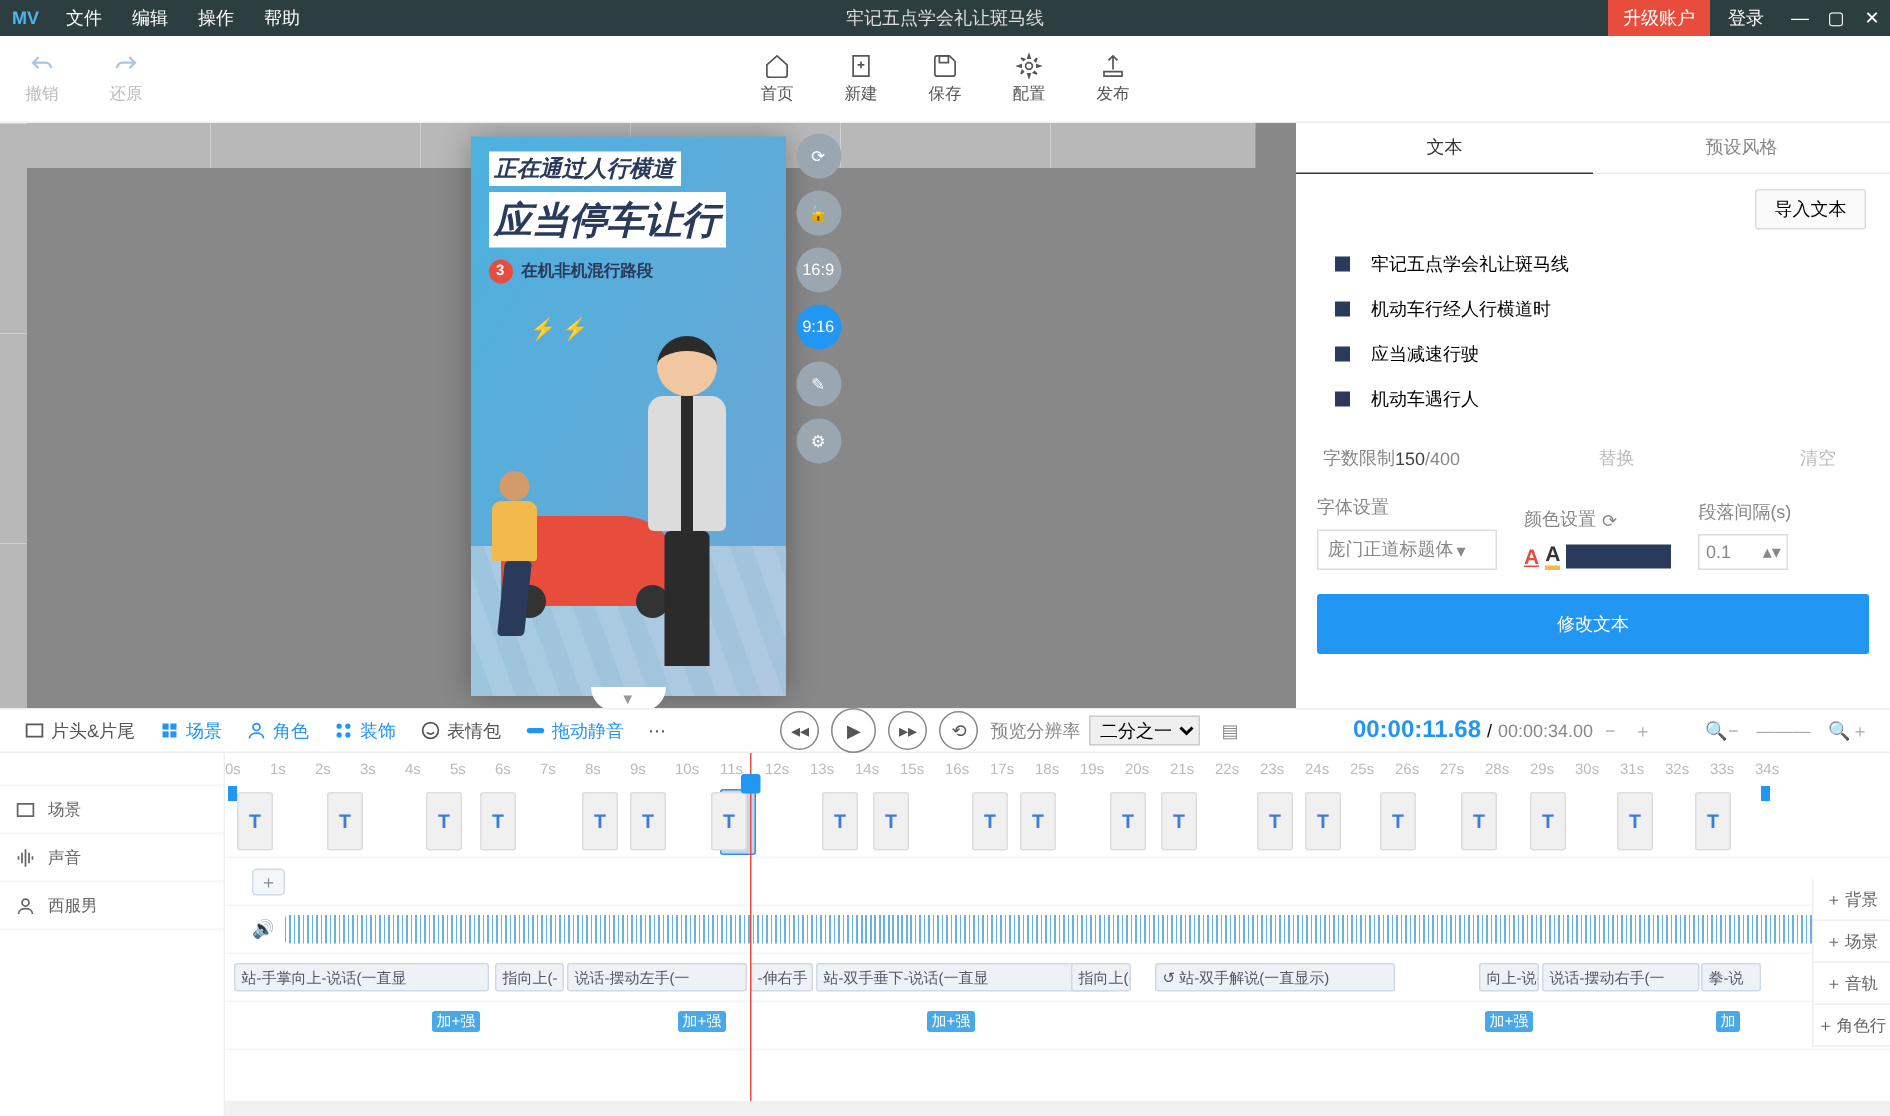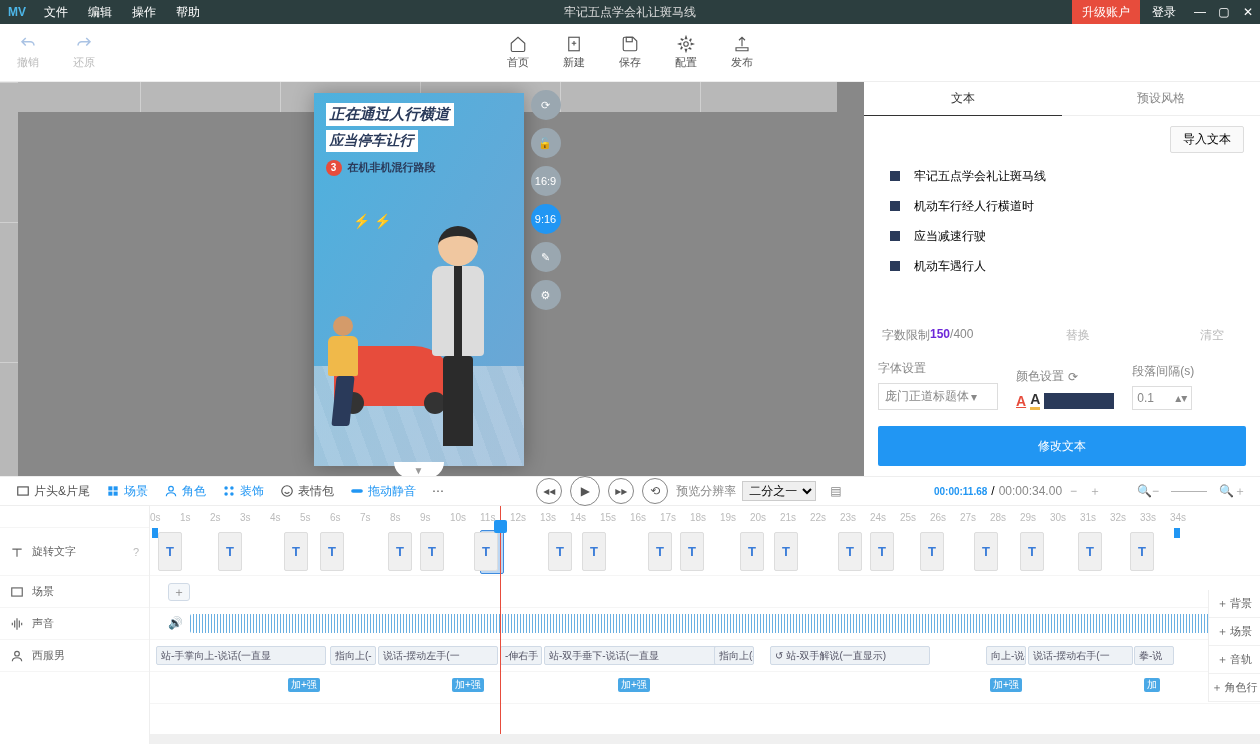--- a/index.html
+++ b/index.html
@@ -24,21 +24,21 @@
 
 
 .main { flex: 0 0 390px; display: flex; background: #888; gap: 27px; }
 
 
 .canvas-area { flex: 1; display: flex; align-items: center; justify-content: center; position: relative; overflow: hidden; background: repeating-linear-gradient(to right, #d0d0d0 0, #d0d0d0 1px, #b8b8b8 1px, #b8b8b8 140px) top/100% 30px no-repeat, #888; }
 .ruler-left { position: absolute; left: 0; top: 0; bottom: 0; width: 18px; background: repeating-linear-gradient(to bottom, #d0d0d0 0, #d0d0d0 1px, #b8b8b8 1px, #b8b8b8 140px); }
 .canvas { width: 210px; height: 373px; background: linear-gradient(to bottom right, #4db1de, #6fa5d4); box-shadow: 0 0 20px rgba(0,0,0,.3); position: relative; overflow: hidden; }
 .canvas .bg-stripe { position: absolute; bottom: 0; left: 0; right: 0; height: 100px; background: repeating-linear-gradient(70deg, #c9d6e0 0 14px, #d8e0e8 14px 28px); opacity: .6; }
 .canvas .text-box { background: #fff; color: #2a3a5a; font-weight: 900; font-style: italic; padding: 2px 4px; font-size: 15px; margin: 2px 0; display: inline-block; }
-.canvas .big { font-size: 14px; }
+.canvas .big { font-size: 25px; }
 .canvas .content { position: absolute; top: 8px; left: 12px; right: 12px; }
 .canvas .num-label { display:flex; align-items:center; gap:6px; font-size:11px; color:#2a3a5a; font-weight:bold; margin-top:6px; }
 .canvas .num-label .n { width:16px; height:16px; border-radius:50%; background:#e74c3c; color:#fff; display:flex; align-items:center; justify-content:center; font-size:10px; }
 .canvas .car { position:absolute; left:20px; bottom:60px; width:120px; height:60px; background:#e74c3c; border-radius:10px 40px 6px 6px; }
 .canvas .wheel { position:absolute; bottom:-8px; width:22px; height:22px; background:#333; border-radius:50%; }
 .canvas .person1 { position:absolute; left:6px; bottom:40px; width:46px; height:110px; }
 .canvas .person1 .head { width:20px; height:20px; background:#d49b6a; border-radius:50%; margin:0 auto; }
 .canvas .person1 .body { width:30px; height:40px; background:#f0b94a; border-radius:6px 6px 2px 2px; margin:0 auto; }
 .canvas .person1 .legs { width:18px; height:50px; background:#2a3a5a; margin:0 auto; transform:skewX(-6deg); border-radius:3px; }
 .canvas .person2 { position:absolute; right:26px; bottom:10px; width:80px; height:230px; display:flex; flex-direction:column; align-items:center; }
@@ -57,22 +57,22 @@
 
 .side { flex: 0 0 396px; background: #fff; display: flex; flex-direction: column; font-size: 12px; }
 .side .tabs { display: flex; height: 34px; }
 .side .tabs .t { flex:1; display:flex; align-items:center; justify-content:center; color:#888; border-bottom:1px solid #eee; cursor:pointer; }
 .side .tabs .t.active { color:#333; border-bottom-color:#333; }
 .side .import { display:flex; justify-content:flex-end; padding:10px 16px 8px; }
 .side .import .btn { border:1px solid #ddd; padding:4px 12px; background:#fafafa; border-radius:2px; cursor:pointer; }
 .side .list { padding: 0 26px; flex:0 0 130px; overflow:hidden; }
 .side .list .row { display:flex; align-items:center; gap:14px; height:30px; }
 .side .list .row .b { width:10px; height:10px; background:#2a3a5a; }
-.side .limit-row { display:flex; padding:6px 18px; color:#888;margin-top:30px; }
-.side .limit-row .limcnt { color:#6d28d9;font-weight:bold; }
+.side .limit-row { display:flex; padding:6px 18px; align-items:center; color:#888; }
+.side .limit-row .limcnt { color:#404040; }
 .side .limit-row .act { margin-left:auto; padding:0 18px; color:#bbb; cursor:pointer; }
 .side .opts { display:flex; padding:10px 14px 6px; gap:18px; align-items:flex-end; }
 .side .opts label { color:#888; font-size:12px; display:flex; flex-direction:column; gap:6px; }
 .side .opts label > span:first-child { display:flex; align-items:center; gap:4px; }
 .side .font-select { border:1px solid #ddd; padding:4px 20px 4px 6px; width:120px; background:#fff; display:flex; justify-content:space-between; align-items:center; cursor:pointer; }
 .side .color-row { display:flex; align-items:center; gap:4px; }
 .side .color-row .A { font-weight:bold; font-size:14px; }
 .side .color-row .sw { width:70px; height:16px; background:#2a3a5a; }
 .side .gap-input { border:1px solid #ddd; padding:4px; width:60px; display:flex; justify-content:space-between; align-items:center; }
 .side .modify-btn { margin:10px 14px; height:40px; background:#2196f3; color:#fff; display:flex; align-items:center; justify-content:center; cursor:pointer; border-radius:2px; }
@@ -80,21 +80,21 @@
 
 .section-bar { height:30px; background:#fff; display:flex; align-items:center; padding:0 10px; gap:4px; font-size:12px; border-top:1px solid #eee; border-bottom:1px solid #eee; }
 .section-bar .sect { display:flex; align-items:center; gap:4px; padding:0 6px; cursor:pointer; color:#555; }
 .section-bar .sect.blue { color:#2196f3; }
 .section-bar .sect svg { width:14px; height:14px; }
 .section-bar .playback { margin: 0 auto; display:flex; align-items:center; gap:8px; }
 .section-bar .pbtn { width:26px; height:26px; border:1.5px solid #888; border-radius:50%; display:flex; align-items:center; justify-content:center; cursor:pointer; color:#555; }
 .section-bar .pbtn.play { width:30px; height:30px; }
 .section-bar .preview { display:flex; align-items:center; gap:6px; color:#888; }
 .section-bar .preview select { border:1px solid #ccc; font-size:12px; padding:1px 2px; }
-.section-bar .time { color:#2196f3; font-weight:bold; font-size:10px; }
+.section-bar .time { color:#2196f3; font-weight:bold; font-size:16px; }
 .section-bar .total { color:#888; }
 .section-bar .zbtn { color:#aaa; padding:0 4px; cursor:pointer; }
 .section-bar .stack-icon { color:#888; padding:0 6px; cursor:pointer; }
 
 
 .timeline { flex:1; background:#fff; display:flex; font-size:11px; position:relative; overflow:hidden; }
 .timeline .labels { width:150px; border-right:1px solid #eee; }
 .timeline .labels .lrow { height:32px; display:flex; align-items:center; padding:0 10px; gap:8px; color:#666; border-bottom:1px solid #f5f5f5; }
 .timeline .labels .lrow.h40 { height:48px; }
 .timeline .labels .lrow svg { width:14px; height:14px; }
@@ -360,27 +360,20 @@
   <span class="zbtn">＋</span>
   <span style="width:20px"></span>
   <span class="zbtn">🔍−</span>
   <span class="zbtn">———</span>
   <span class="zbtn">🔍＋</span>
 </div>
 
 <div class="timeline">
   <div class="labels">
     <div class="lrow ruler-row"></div>
-    <div class="lrow h40">
-      <svg viewBox="0 0 24 24" fill="none" stroke="currentColor" stroke-width="2">
-          <path d="M4 7h16M12 7v13"></path>
-        </svg>
-      <span>旋转文字</span>
-        <span class="q">?</span>
-    </div>
     <div class="lrow">
       <svg viewBox="0 0 24 24" fill="none" stroke="currentColor" stroke-width="2">
           <rect x="3" y="5" width="18" height="14"></rect>
         </svg>
       <span>场景</span>
     </div>
     <div class="lrow">
       <svg viewBox="0 0 24 24" fill="none" stroke="currentColor" stroke-width="2">
           <path d="M4 14V10M8 18V6M12 22V2M16 18V6M20 14V10"></path>
         </svg>

